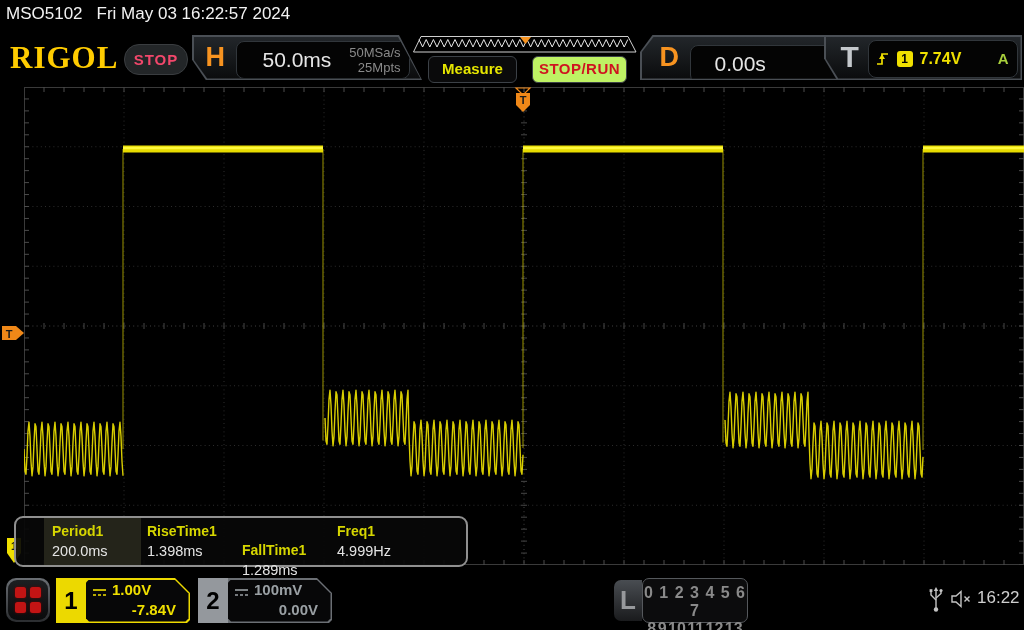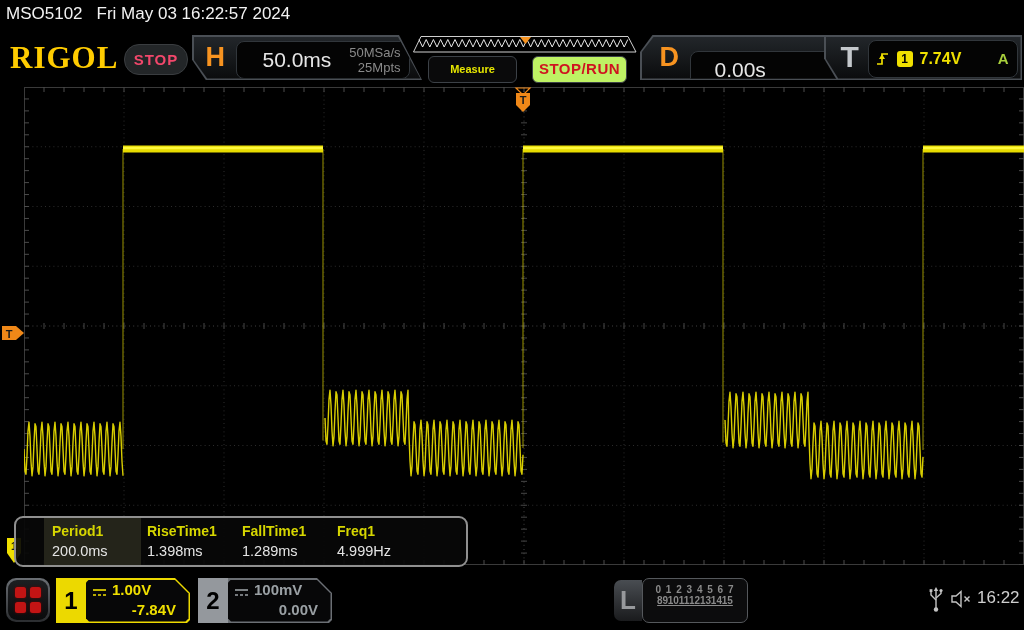--- a/index.html
+++ b/index.html
@@ -25,29 +25,29 @@
 
   #h-panel{left:192px;top:35px;width:230px;height:45px;}
   #h-panel,#h-panel .panel-inner{clip-path:polygon(0 0,90% 0,100% 100%,6% 100%,0 55%);}
   #h-box{left:42px;top:4px;width:172px;height:36px;}
   #h-timebase{position:absolute;left:26px;top:0;line-height:36px;font-size:21px;color:#e6e6e6;}
   #h-rates{position:absolute;right:8px;top:3px;text-align:right;color:#8a8a8a;
            font-size:13px;line-height:15px;}
 
   #preview-strip{left:413px;top:36px;width:224px;height:17px;}
   #measure-btn{left:428px;top:56px;width:87px;height:25px;border-radius:6px;background:#0a0a0b;
-               border:1px solid #3c4147;color:#e6e600;font-weight:bold;font-size:11px;
+               border:1px solid #3c4147;color:#e6e600;font-weight:bold;font-size:15px;
                text-align:center;line-height:24px;}
   #stoprun-btn{left:532px;top:56px;width:93px;height:25px;border-radius:6px;background:#bef264;
                border:1px solid #3c4147;color:#cf1420;font-weight:bold;font-size:15px;
                text-align:center;line-height:24px;letter-spacing:.5px;}
 
   #d-panel{left:640px;top:35px;width:278px;height:45px;}
   #d-panel,#d-panel .panel-inner{clip-path:polygon(4.5% 0,100% 0,100% 100%,0 100%,0 38%);}
-  #d-box{left:48px;top:14px;width:218px;height:36px;text-align:center;}
+  #d-box{left:48px;top:8px;width:218px;height:36px;text-align:center;}
   #d-delay{position:absolute;left:24px;top:0;line-height:36px;font-size:21px;color:#e6e6e6;}
 
   #t-panel{left:824px;top:35px;width:198px;height:45px;}
   #t-panel,#t-panel .panel-inner{clip-path:polygon(0 0,100% 0,100% 100%,6.5% 100%,0 52%);}
   #t-letter{position:absolute;left:15px;top:3px;font-weight:bold;font-size:30px;color:#c4c8cc;}
   #t-box{left:42px;top:3px;width:150px;height:38px;display:flex;align-items:center;gap:7px;
          padding:0 6px;box-sizing:border-box;}
   #t-src{width:16px;height:16px;background:#f0e000;border-radius:3px;color:#000;font-weight:bold;
          font-size:12px;text-align:center;line-height:16px;flex:0 0 auto;}
   #t-level{color:#f0e000;font-weight:bold;font-size:16px;}
@@ -58,21 +58,21 @@
 
   
   .marker-text{font-weight:bold;}
 
   
   #meas-panel{left:14px;top:516px;width:418px;height:47px;background:rgba(8,8,8,.92);
               border:2px solid #909090;border-radius:9px;padding-left:32px;}
   #meas-hl{position:absolute;left:28px;top:0;width:97px;height:100%;background:#24241a;}
   .meas-label{position:absolute;top:5px;color:#d6d600;font-weight:bold;font-size:14px;}
   .meas-value{position:absolute;top:25px;color:#e4e4e4;font-size:14.5px;}
-  .mc0{left:36px;} .mc1{left:131px;} .mc2{left:226px;} .mc3{left:321px;text-align:center;}
+  .mc0{left:36px;} .mc1{left:131px;} .mc2{left:226px;margin-top:19px;} .mc3{left:321px;text-align:center;}
 
   
   #grid-btn{left:6px;top:578px;width:44px;height:44px;border-radius:10px;
             background:linear-gradient(#6a6e73,#2b2d30);}
   #grid-btn .inner{position:absolute;inset:2px;border-radius:9px;background:linear-gradient(#1d1f21,#0a0b0c);
             display:grid;grid-template-columns:11px 11px;grid-template-rows:11px 11px;gap:4px;
             justify-content:center;align-content:center;}
   #grid-btn .sq{background:#c21414;border-radius:2.5px;box-shadow:0 0 3px #600;}
 
   .chan{top:578px;height:45px;}
@@ -94,21 +94,21 @@
   #ch2 .shape{background:#6b6f74;} #ch2 .tab{background:#94989d;}
   #ch2 .row1,#ch2 .row2{color:#9aa0a4;}
   #ch1 .fill{left:30px;} #ch2 .fill{left:30px;}
 
   #la-block{left:612px;top:578px;width:136px;height:45px;}
   #la-tab{position:absolute;left:2px;top:2px;font-weight:bold;font-size:26px;color:#97999c;
           width:28px;text-align:center;line-height:41px;
           background:linear-gradient(#494d52,#1a1b1d);border-radius:7px 0 0 7px;}
   #la-body{position:absolute;left:30px;top:0;right:0;bottom:0;background:#0c0c0d;
           border:1.5px solid #55585c;border-radius:7px;color:#8a8a8a;font-weight:bold;
-          font-size:10px;text-align:center;letter-spacing:1px;}
+          font-size:16px;text-align:center;letter-spacing:1px;}
   #la-body .r1{margin-top:5px;} #la-body .r2{word-spacing:-3px;letter-spacing:0;text-decoration:underline;}
 
   #usb-icon{left:928px;top:586px;} #mute-icon{left:950px;top:589px;}
   #clock{left:977px;top:588px;font-size:17px;color:#cfcfcf;}
 </style>
 </head>
 <body>
 
 <div id="titlebar" class="abs">
   <span class="model">MSO5102</span><span>Fri May 03 16:22:57 2024</span>

